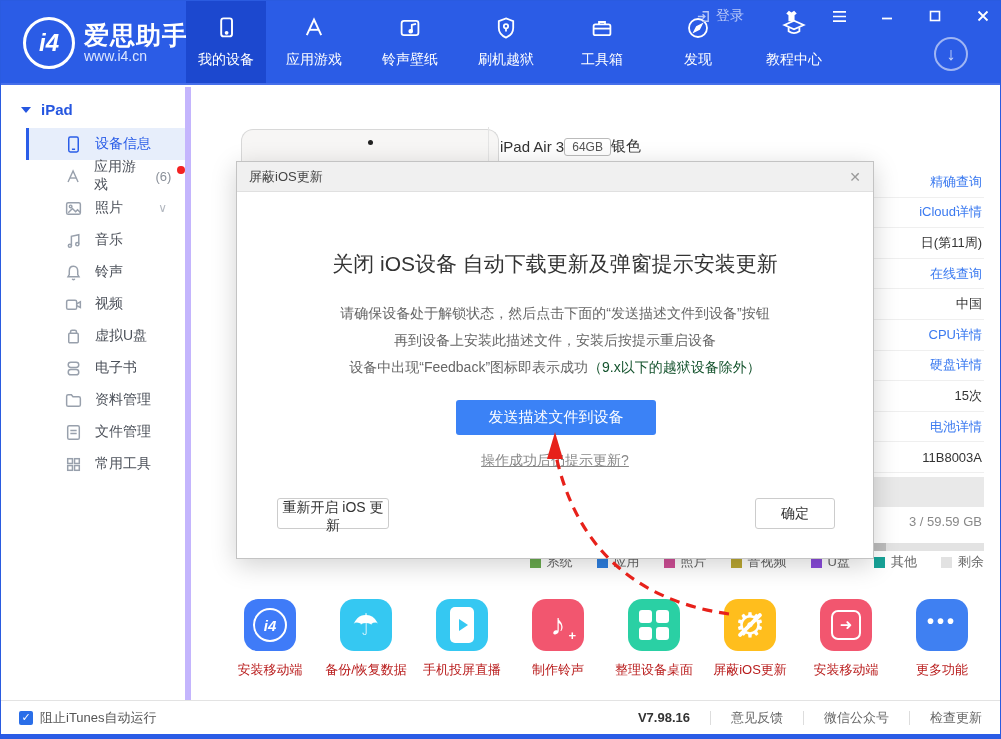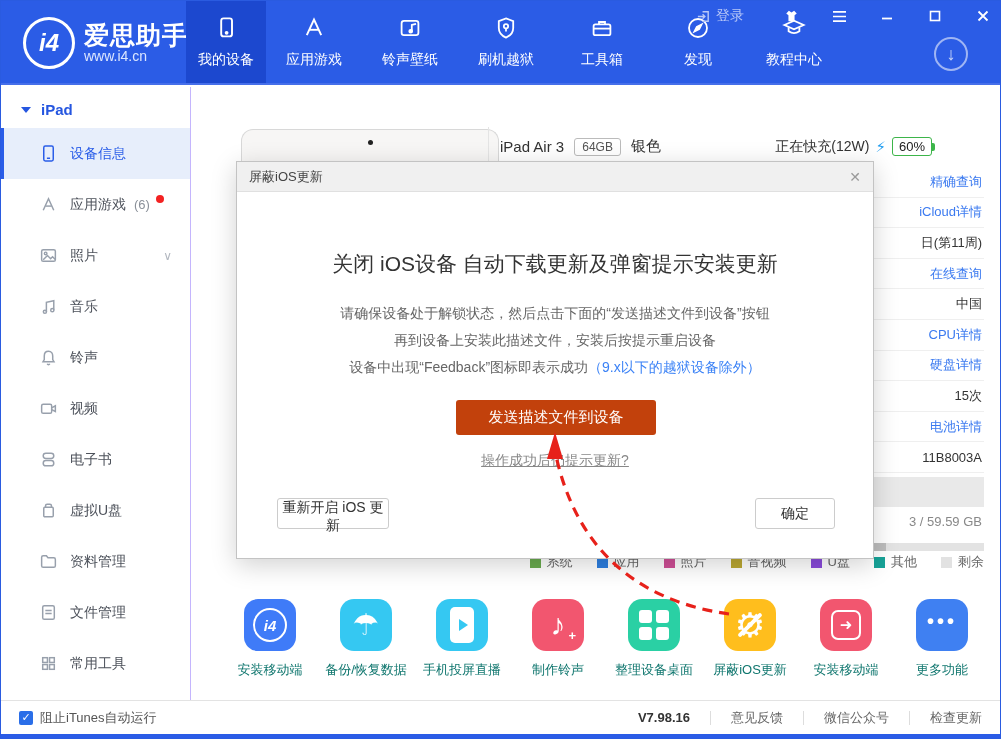--- a/index.html
+++ b/index.html
@@ -16,39 +16,39 @@
   .nav { position:absolute; left:185px; top:0; height:82px; display:flex; }
   .nav-tab { width:96px; height:82px; display:flex; flex-direction:column; align-items:center; justify-content:center; gap:8px; color:#fff; font-size:14px; cursor:pointer; }
   .nav-tab.active { background:#1c48cf; width:80px; }
   .nav-tab svg { width:24px; height:24px; }
   .win-ctrls { position:absolute; right:8px; top:6px; display:flex; align-items:center; gap:30px; color:#fff; }
   .login { display:flex; align-items:center; gap:5px; color:#b9c8f7; font-size:14px; cursor:pointer; margin-right:8px; }
   .wc-icon { width:18px; height:16px; display:flex; align-items:center; justify-content:center; font-size:13px; color:#fff; cursor:pointer; }
   .dl-circle { position:absolute; right:32px; top:36px; width:34px; height:34px; border:2px solid rgba(255,255,255,.55); border-radius:50%; color:rgba(255,255,255,.75); display:flex; align-items:center; justify-content:center; font-size:18px; cursor:pointer; }
 
   
-  .sidebar { position:absolute; left:0; top:86px; width:190px; bottom:38px; background:#fff; border-right:1px solid #c4b5fd; }
+  .sidebar { position:absolute; left:0; top:86px; width:190px; bottom:38px; background:#fff; border-right:6px solid #c4b5fd; }
   .side-group { display:flex; align-items:center; gap:10px; padding:14px 0 10px 20px; color:#2556e0; font-weight:bold; font-size:15px; }
   .tri-down { width:0; height:0; border-left:5px solid transparent; border-right:5px solid transparent; border-top:6px solid #2556e0; }
-  .side-item { position:relative; height:51px; display:flex; align-items:center; gap:12px; padding-left:38px; color:#4c515a; font-size:14px; cursor:pointer; }
+  .side-item { position:relative; height:32px; display:flex; align-items:center; gap:12px; padding-left:38px; color:#4c515a; font-size:14px; cursor:pointer;margin-left:25px; }
   .side-item svg { width:19px; height:19px; stroke:#98a0ac; }
   .side-item.active { background:#e7eefb; color:#2a5de8; }
   .side-item.active svg { stroke:#2a5de8; }
   .side-item.active::before { content:""; position:absolute; left:0; top:0; bottom:0; width:3px; background:#2a5de8; }
   .side-count { color:#8a9099; font-size:13px; margin-left:-4px; }
   .red-dot { width:8px; height:8px; background:#f32222; border-radius:50%; margin:-12px 0 0 -6px; }
   .side-chev { position:absolute; right:18px; color:#b3b8c0; font-size:12px; }
 
   
   .main { position:absolute; left:191px; top:86px; right:0; bottom:38px; background:#fff; }
   .ipad-img { position:absolute; left:49px; top:42px; width:258px; height:40px; border:1px solid #d8d8d8; border-bottom:none; border-radius:12px 12px 0 0; background:#f7f6f5; overflow:hidden; }
   .ipad-cam { position:absolute; left:50%; top:10px; width:5px; height:5px; margin-left:-2px; background:#222; border-radius:50%; }
   .ipad-wall { position:absolute; left:10px; right:10px; bottom:0; height:7px; background:linear-gradient(90deg,#e8b05c,#d3372a 45%,#b01f16); }
   .dev-sep { position:absolute; left:296px; top:40px; width:1px; height:42px; background:#e4e4e4; }
-  .dev-row { position:absolute; left:308px; top:50px; display:flex; align-items:center; gap:10px; font-size:15px; color:#333; }
+  .dev-row { position:absolute; left:308px; top:50px; display:flex; align-items:center; font-size:15px; color:#333; }
   .cap-badge { border:1px solid #bbb; border-radius:3px; font-size:12px; color:#555; padding:1px 7px; }
   .charge-row { position:absolute; right:68px; top:50px; display:flex; align-items:center; gap:6px; font-size:14px; color:#333; }
   .bolt { color:#1c9bf0; font-size:15px; }
   .batt { position:relative; border:1px solid #3db54a; border-radius:3px; padding:1px 6px; font-size:13px; color:#222; }
   .batt::after { content:""; position:absolute; right:-4px; top:50%; margin-top:-4px; width:3px; height:8px; background:#3db54a; border-radius:0 2px 2px 0; }
 
   
   .info-col { position:absolute; right:16px; top:80px; width:112px; }
   .info-row { height:30.6px; display:flex; align-items:center; justify-content:flex-end; font-size:13px; color:#333; border-bottom:1px solid #efefef; background:#fff; padding-right:2px; }
   .info-row.link { color:#3b7af0; cursor:pointer; }
@@ -58,42 +58,42 @@
   .storage-bar::before { content:""; position:absolute; left:0; top:0; bottom:0; width:14px; background:#bdbdbd; }
 
   .legend { position:absolute; right:16px; top:466px; display:flex; align-items:center; gap:24px; }
   .legend-item { display:flex; align-items:center; gap:6px; font-size:13px; color:#666; }
   .legend-sq { width:11px; height:11px; }
 
   
   .tools { position:absolute; left:30px; right:10px; top:512px; display:flex; justify-content:space-between; }
   .tool { width:100px; display:flex; flex-direction:column; align-items:center; gap:10px; cursor:pointer; }
   .tool-icon { width:52px; height:52px; border-radius:14px; display:flex; align-items:center; justify-content:center; position:relative; color:#fff; }
-  .tool-label { font-size:13px; color:#0f766e; white-space:nowrap; }
+  .tool-label { font-size:13px; color:#b91c1c; white-space:nowrap; }
   .ti-ring { width:34px; height:34px; border:2.5px solid #fff; border-radius:50%; display:flex; align-items:center; justify-content:center; font-size:15px; font-weight:bold; font-style:italic; color:#fff; }
   .ti-umb { font-size:30px; line-height:1; }
   .ti-phone { width:24px; height:36px; background:#fff; border-radius:5px; display:flex; align-items:center; justify-content:center; }
   .ti-play { width:0; height:0; border-top:6px solid transparent; border-bottom:6px solid transparent; border-left:9px solid #35c8f2; margin-left:2px; }
   .ti-note { font-size:30px; line-height:1; position:relative; }
   .ti-plus { position:absolute; right:8px; bottom:8px; font-size:13px; font-weight:bold; }
   .ti-grid { display:grid; grid-template-columns:13px 13px; grid-template-rows:13px 13px; gap:4px; }
   .ti-grid span { background:#fff; border-radius:3px; }
   .ti-gear { font-size:34px; line-height:1; }
   .ti-slash { position:absolute; left:10px; top:24px; width:32px; height:4px; background:#fff; transform:rotate(-45deg); border-radius:2px; }
   .ti-migrate { width:30px; height:30px; border:2.5px solid #fff; border-radius:7px; display:flex; align-items:center; justify-content:center; font-size:15px; font-weight:bold; }
   .ti-dots { letter-spacing:3px; font-size:20px; font-weight:bold; margin-top:-8px; }
 
   
   .modal { position:absolute; left:235px; top:160px; width:638px; height:398px; background:#fff; border:1px solid #c3c3c3; box-shadow:0 6px 24px rgba(0,0,0,.18); z-index:20; }
   .modal-title { height:30px; background:#f0f0f0; border-bottom:1px solid #e0e0e0; display:flex; align-items:center; justify-content:space-between; padding:0 12px; font-size:13px; color:#444; }
   .modal-close { color:#999; font-size:14px; cursor:pointer; }
   .modal-h1 { text-align:center; margin-top:58px; font-size:21px; color:#333; }
   .modal-p { text-align:center; font-size:14px; color:#666; line-height:27px; margin-top:22px; }
-  .muted { color:#3b82f6; }
-  .primary-btn { position:absolute; left:219px; top:238px; width:200px; height:35px; background:#c2410c; color:#fff; border:none; border-radius:3px; font-size:15px; cursor:pointer; font-family:inherit; }
+  .muted { color:#14532d; }
+  .primary-btn { position:absolute; left:219px; top:238px; width:200px; height:35px; background:#3b82f6; color:#fff; border:none; border-radius:3px; font-size:15px; cursor:pointer; font-family:inherit; }
   .modal-link { position:absolute; left:0; right:0; top:290px; text-align:center; font-size:14px; color:#888; }
   .modal-link span { text-decoration:underline; cursor:pointer; }
   .sec-btn { position:absolute; top:336px; height:31px; background:#fff; border:1px solid #ccc; border-radius:3px; font-size:14px; color:#333; cursor:pointer; font-family:inherit; }
   .btn-reopen { left:40px; width:112px; }
   .btn-ok { right:38px; width:80px; }
 
   
   .arrow-svg { position:absolute; left:0; top:0; width:1001px; height:739px; z-index:30; pointer-events:none; }
 
   
@@ -260,31 +260,31 @@
     </div>
     <div class="side-item">
       <svg viewBox="0 0 18 18" fill="none" stroke-width="1.4">
           <rect x="2.5" y="5" width="9.5" height="8.5" rx="1.5"></rect>
           <path d="M12 8.5 L15.5 6.5 V11.8 L12 10"></path>
         </svg>
       <span>视频</span>
     </div>
     <div class="side-item">
       <svg viewBox="0 0 18 18" fill="none" stroke-width="1.4">
+          <path d="M6.2 6 V4.5 C6.2 3.6 6.9 3 7.7 3 H10.3 C11.1 3 11.8 3.6 11.8 4.5 V6"></path>
+          <rect x="4.5" y="6" width="9" height="9" rx="1"></rect>
+        </svg>
+      <span>虚拟U盘</span>
+    </div>
+    <div class="side-item">
+      <svg viewBox="0 0 18 18" fill="none" stroke-width="1.4">
           <rect x="4" y="3" width="10" height="5" rx="2.5"></rect>
           <rect x="4" y="10" width="10" height="5" rx="2.5"></rect>
         </svg>
       <span>电子书</span>
-    </div>
-    <div class="side-item">
-      <svg viewBox="0 0 18 18" fill="none" stroke-width="1.4">
-          <path d="M6.2 6 V4.5 C6.2 3.6 6.9 3 7.7 3 H10.3 C11.1 3 11.8 3.6 11.8 4.5 V6"></path>
-          <rect x="4.5" y="6" width="9" height="9" rx="1"></rect>
-        </svg>
-      <span>虚拟U盘</span>
     </div>
     <div class="side-item">
       <svg viewBox="0 0 18 18" fill="none" stroke-width="1.4">
           <path d="M2.5 5 C2.5 4 3 3.5 4 3.5 H7 L8.5 5.5 H14 C15 5.5 15.5 6 15.5 7 V13 C15.5 14 15 14.5 14 14.5 H4 C3 14.5 2.5 14 2.5 13 Z"></path>
         </svg>
       <span>资料管理</span>
     </div>
     <div class="side-item">
       <svg viewBox="0 0 18 18" fill="none" stroke-width="1.4">
           <rect x="3.5" y="2.5" width="11" height="13" rx="1.5"></rect>
@@ -308,25 +308,20 @@
     <div class="ipad-img">
       <span class="ipad-cam"></span>
       <span class="ipad-wall"></span>
     </div>
     <div class="dev-sep"></div>
 
     <div class="dev-row">
       <span>iPad Air 3</span>
       <span class="cap-badge">64GB</span>
       <span>银色</span>
-    </div>
-    <div class="charge-row">
-      <span>正在快充(12W)</span>
-      <span class="bolt">⚡</span>
-      <span class="batt">60%</span>
     </div>
 
     <div class="info-col">
       <div class="info-row link">精确查询</div>
       <div class="info-row link">iCloud详情</div>
       <div class="info-row">日(第11周)</div>
       <div class="info-row link">在线查询</div>
       <div class="info-row">中国</div>
       <div class="info-row link">CPU详情</div>
       <div class="info-row link">硬盘详情</div>

